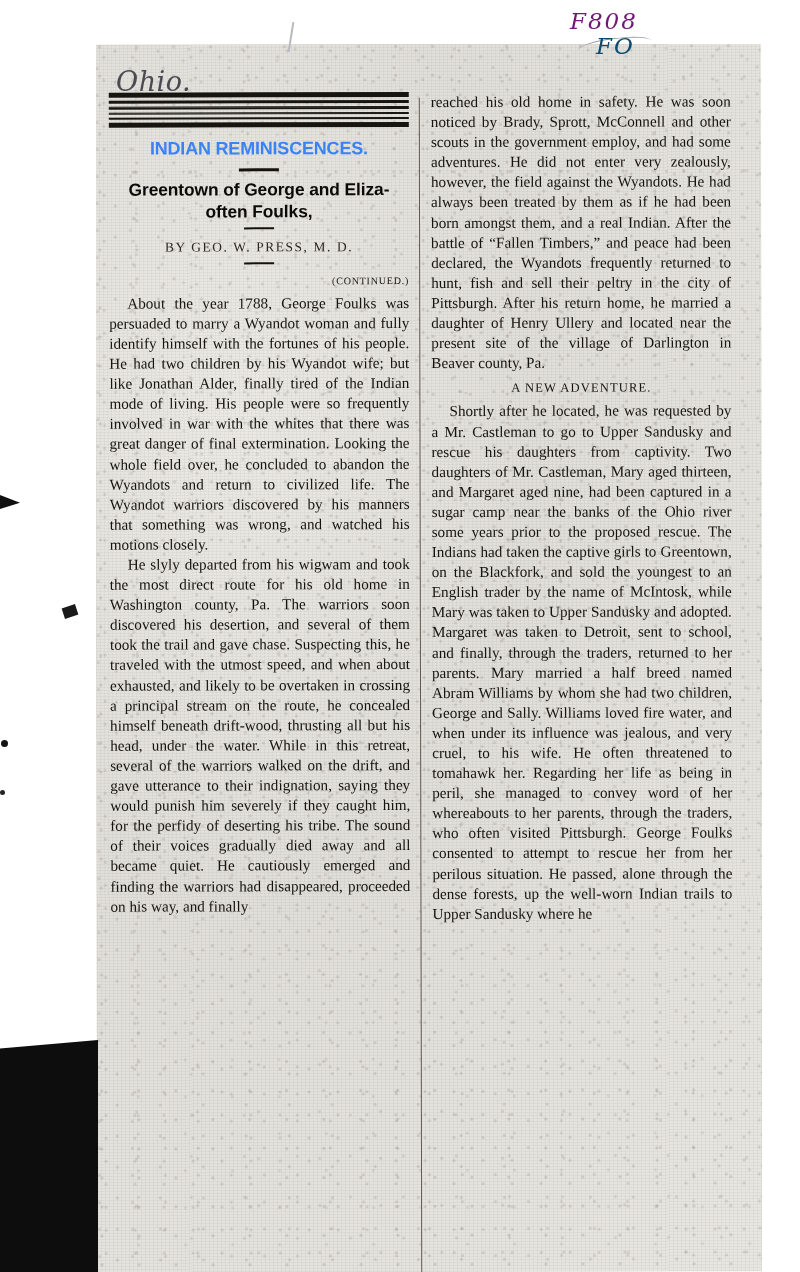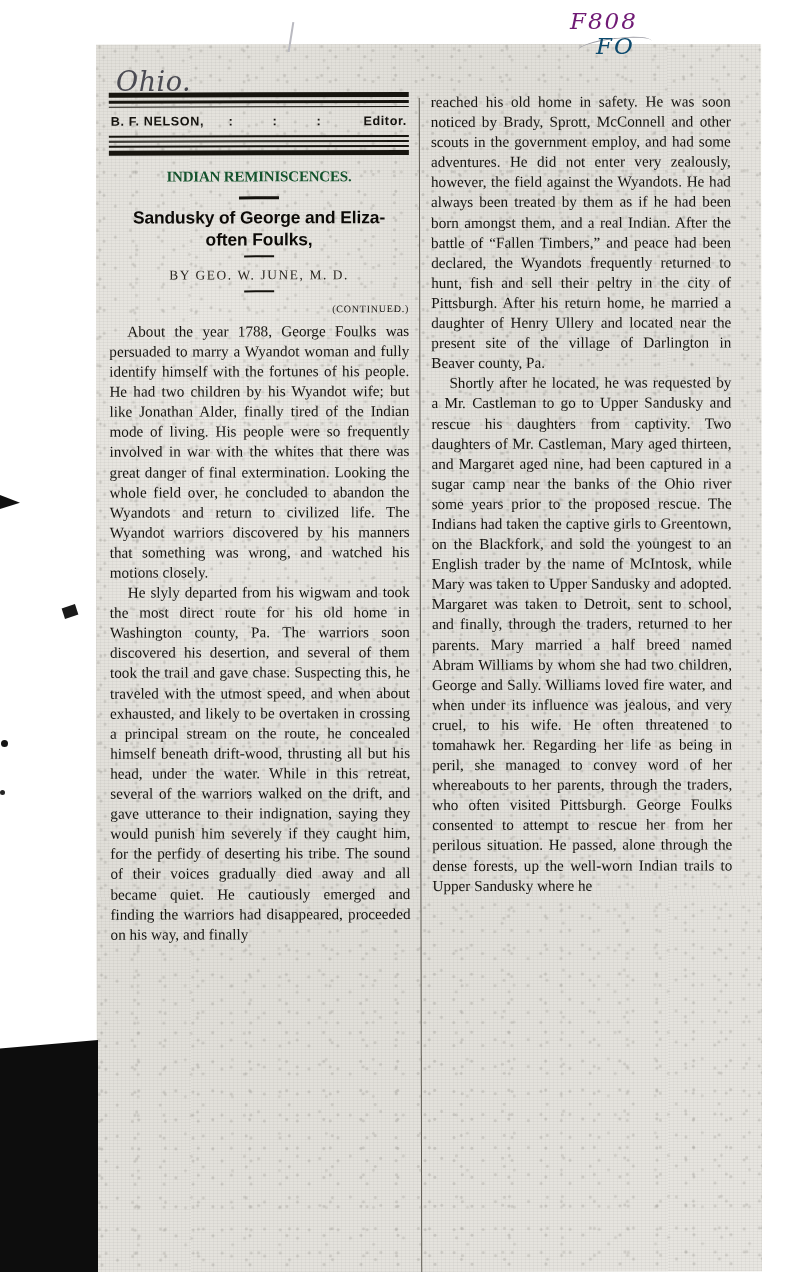--- a/index.html
+++ b/index.html
@@ -166,28 +166,28 @@
   #issue-date {
     text-align: center;
     font-size: 16.5px;
     letter-spacing: 1.1px;
     padding: 8px 0 7px;
     white-space: nowrap;
   }
 
   
   #headline {
-    font-family: Liberation Serif, serif;
+    font-family: Liberation Sans, sans-serif;
     font-weight: bold;
-    font-size: 15px;
+    font-size: 18px;
     letter-spacing: -0.2px;
     text-align: center;
     padding: 11px 0 4px;
     white-space: nowrap;
-    color: #14532d;
+    color: #3b82f6;
   }
   .mini-rule {
     width: 40px; height: 2.5px; background: #14120d;
     margin: 6px auto 7px;
   }
   .mini-rule.tiny { width: 30px; height: 2px; margin: 5px auto 6px; }
   #subhead {
     font-family: "Liberation Sans", sans-serif;
     font-weight: bold;
     font-size: 17.4px;
@@ -257,62 +257,58 @@
     <div class="col" id="col-left">
 
       <div class="rule rule-thick"></div>
       <div class="rule-gap"></div>
 
 
       <div class="rule rule-med"></div>
       <div class="rule-gap"></div>
       <div class="rule rule-hair"></div>
 
-      <div id="editor-line">
-        <span id="editor-name">B. F. NELSON,</span>
-        <span id="editor-dots">:  :  :</span>
-        <span id="editor-role">Editor.</span>
-      </div>
 
       <div class="rule rule-thin"></div>
       <div class="rule-gap"></div>
       <div class="rule rule-hair"></div>
 
 
       <div class="rule rule-hair"></div>
       <div class="rule-gap"></div>
       <div class="rule rule-thin"></div>
       <div class="rule-gap"></div>
       <div class="rule rule-thick"></div>
 
       <div id="headline">INDIAN REMINISCENCES.</div>
 
       <div class="mini-rule"></div>
 
       <div id="subhead">
-        <span>Sandusky of George and Eliza-</span><br>
+        <span>Greentown of George and Eliza-</span><br>
         <span>often Foulks,</span>
       </div>
 
       <div class="mini-rule tiny"></div>
 
-      <div id="byline">BY GEO. W. JUNE, M. D.</div>
+      <div id="byline">BY GEO. W. PRESS, M. D.</div>
 
       <div class="mini-rule tiny"></div>
 
       <div id="continued">(CONTINUED.)</div>
 
       <p class="body-p">About the year 1788, George Foulks was persuaded to marry a Wyandot woman and fully identify himself with the fortunes of his people. He had two children by his Wyandot wife; but like Jonathan Alder, finally tired of the Indian mode of living. His people were so frequently involved in war with the whites that there was great danger of final extermination. Looking the whole field over, he concluded to abandon the Wyandots and return to civilized life. The Wyandot warriors discovered by his manners that something was wrong, and watched his motions closely.</p>
 
 
       <p class="body-p">He slyly departed from his wigwam and took the most direct route for his old home in Washington county, Pa. The warriors soon discovered his desertion, and several of them took the trail and gave chase. Suspecting this, he traveled with the utmost speed, and when about exhausted, and likely to be overtaken in crossing a principal stream on the route, he concealed himself beneath drift-wood, thrusting all but his head, under the water. While in this retreat, several of the warriors walked on the drift, and gave utterance to their indignation, saying they would punish him severely if they caught him, for the perfidy of deserting his tribe. The sound of their voices gradually died away and all became quiet. He cautiously emerged and finding the warriors had disappeared, proceeded on his way, and finally</p>
     </div>
 
     <div class="col" id="col-right">
 
       <p class="body-p flush">reached his old home in safety. He was soon noticed by Brady, Sprott, McConnell and other scouts in the government employ, and had some adventures. He did not enter very zealously, however, the field against the Wyandots. He had always been treated by them as if he had been born amongst them, and a real Indian. After the battle of “Fallen Timbers,” and peace had been declared, the Wyandots frequently returned to hunt, fish and sell their peltry in the city of Pittsburgh. After his return home, he married a daughter of Henry Ullery and located near the present site of the village of Darlington in Beaver county, Pa.</p>
 
+      <div class="section-head">A NEW ADVENTURE.</div>
 
       <p class="body-p">Shortly after he located, he was requested by a Mr. Castleman to go to Upper Sandusky and rescue his daughters from captivity. Two daughters of Mr. Castleman, Mary aged thirteen, and Margaret aged nine, had been captured in a sugar camp near the banks of the Ohio river some years prior to the proposed rescue. The Indians had taken the captive girls to Greentown, on the Blackfork, and sold the youngest to an English trader by the name of McIntosk, while Mary was taken to Upper Sandusky and adopted. Margaret was taken to Detroit, sent to school, and finally, through the traders, returned to her parents. Mary married a half breed named Abram Williams by whom she had two children, George and Sally. Williams loved fire water, and when under its influence was jealous, and very cruel, to his wife. He often threatened to tomahawk her. Regarding her life as being in peril, she managed to convey word of her whereabouts to her parents, through the traders, who often visited Pittsburgh. George Foulks consented to attempt to rescue her from her perilous situation. He passed, alone through the dense forests, up the well-worn Indian trails to Upper Sandusky where he</p>
     </div>
 
   </div>
 </div>
 
 </body></html>

